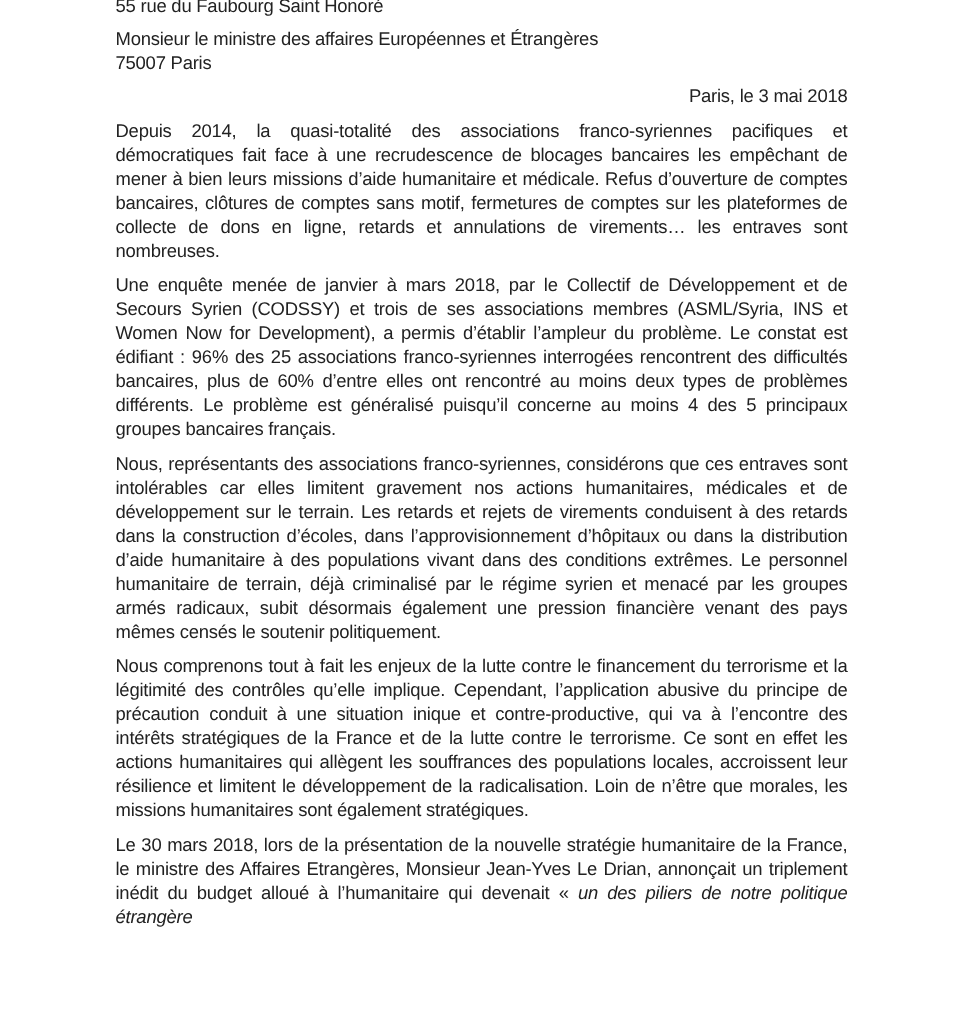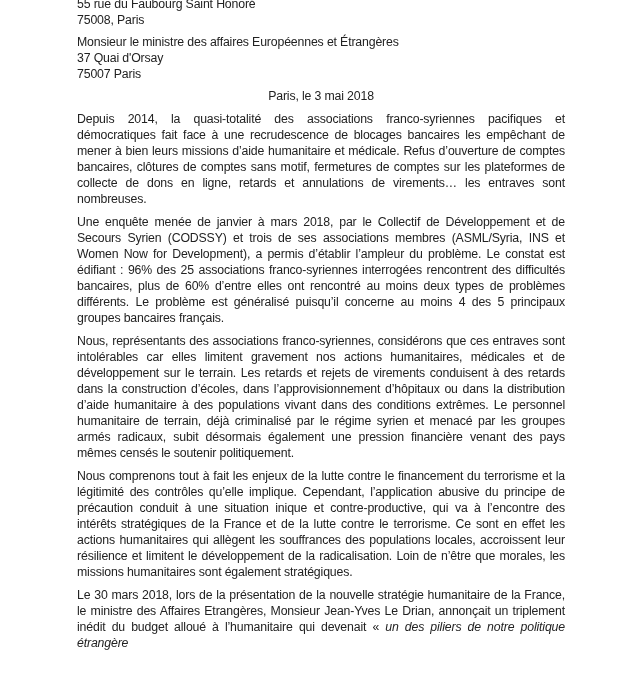--- a/index.html
+++ b/index.html
@@ -5,37 +5,35 @@
   html, body { margin: 0; padding: 0; background: #ffffff; }
   body { width: 641px; height: 684px; overflow: hidden; position: relative; }
   .page {
     position: absolute; left: 77px; top: -4px; width: 488px;
     font-family: "Liberation Sans", sans-serif;
     font-size: 12.3px; line-height: 16px; color: #222222;
     letter-spacing: -0.15px;
   }
   .addr { margin: 0 0 6px 0; }
   .addr div { white-space: nowrap; }
-  .date { text-align: center; margin: 0 0 6px 0; }
+  .date { text-align: right; margin: 0 0 6px 0; }
   p { margin: 7px 0 6px 0; text-align: justify; }
   em { font-style: italic; }
 </style>
 </head>
 <body>
 
 <div class="page">
 
   <div class="addr">
     <div>55 rue du Faubourg Saint Honoré</div>
-    <div>75008, Paris</div>
   </div>
 
   <div class="addr">
     <div>Monsieur le ministre des affaires Européennes et Étrangères</div>
-    <div>37 Quai d'Orsay</div>
     <div>75007 Paris</div>
   </div>
 
 
   <div class="date">Paris, le 3 mai 2018</div>
 
   <p>Depuis 2014, la quasi-totalité des associations franco-syriennes pacifiques et démocratiques fait face à une recrudescence de blocages bancaires les empêchant de mener à bien leurs missions d’aide humanitaire et médicale. Refus d’ouverture de comptes bancaires, clôtures de comptes sans motif, fermetures de comptes sur les plateformes de collecte de dons en ligne, retards et annulations de virements… les entraves sont nombreuses.</p>
   <p>Une enquête menée de janvier à mars 2018, par le Collectif de Développement et de Secours Syrien (CODSSY) et trois de ses associations membres (ASML/Syria, INS et Women Now for Development), a permis d’établir l’ampleur du problème. Le constat est édifiant : 96% des 25 associations franco-syriennes interrogées rencontrent des difficultés bancaires, plus de 60% d’entre elles ont rencontré au moins deux types de problèmes différents. Le problème est généralisé puisqu’il concerne au moins 4 des 5 principaux groupes bancaires français.</p>
   <p>Nous, représentants des associations franco-syriennes, considérons que ces entraves sont intolérables car elles limitent gravement nos actions humanitaires, médicales et de développement sur le terrain. Les retards et rejets de virements conduisent à des retards dans la construction d’écoles, dans l’approvisionnement d’hôpitaux ou dans la distribution d’aide humanitaire à des populations vivant dans des conditions extrêmes. Le personnel humanitaire de terrain, déjà criminalisé par le régime syrien et menacé par les groupes armés radicaux, subit désormais également une pression financière venant des pays mêmes censés le soutenir politiquement.</p>
   <p>Nous comprenons tout à fait les enjeux de la lutte contre le financement du terrorisme et la légitimité des contrôles qu’elle implique. Cependant, l’application abusive du principe de précaution conduit à une situation inique et contre-productive, qui va à l’encontre des intérêts stratégiques de la France et de la lutte contre le terrorisme. Ce sont en effet les actions humanitaires qui allègent les souffrances des populations locales, accroissent leur résilience et limitent le développement de la radicalisation. Loin de n’être que morales, les missions humanitaires sont également stratégiques.</p>

